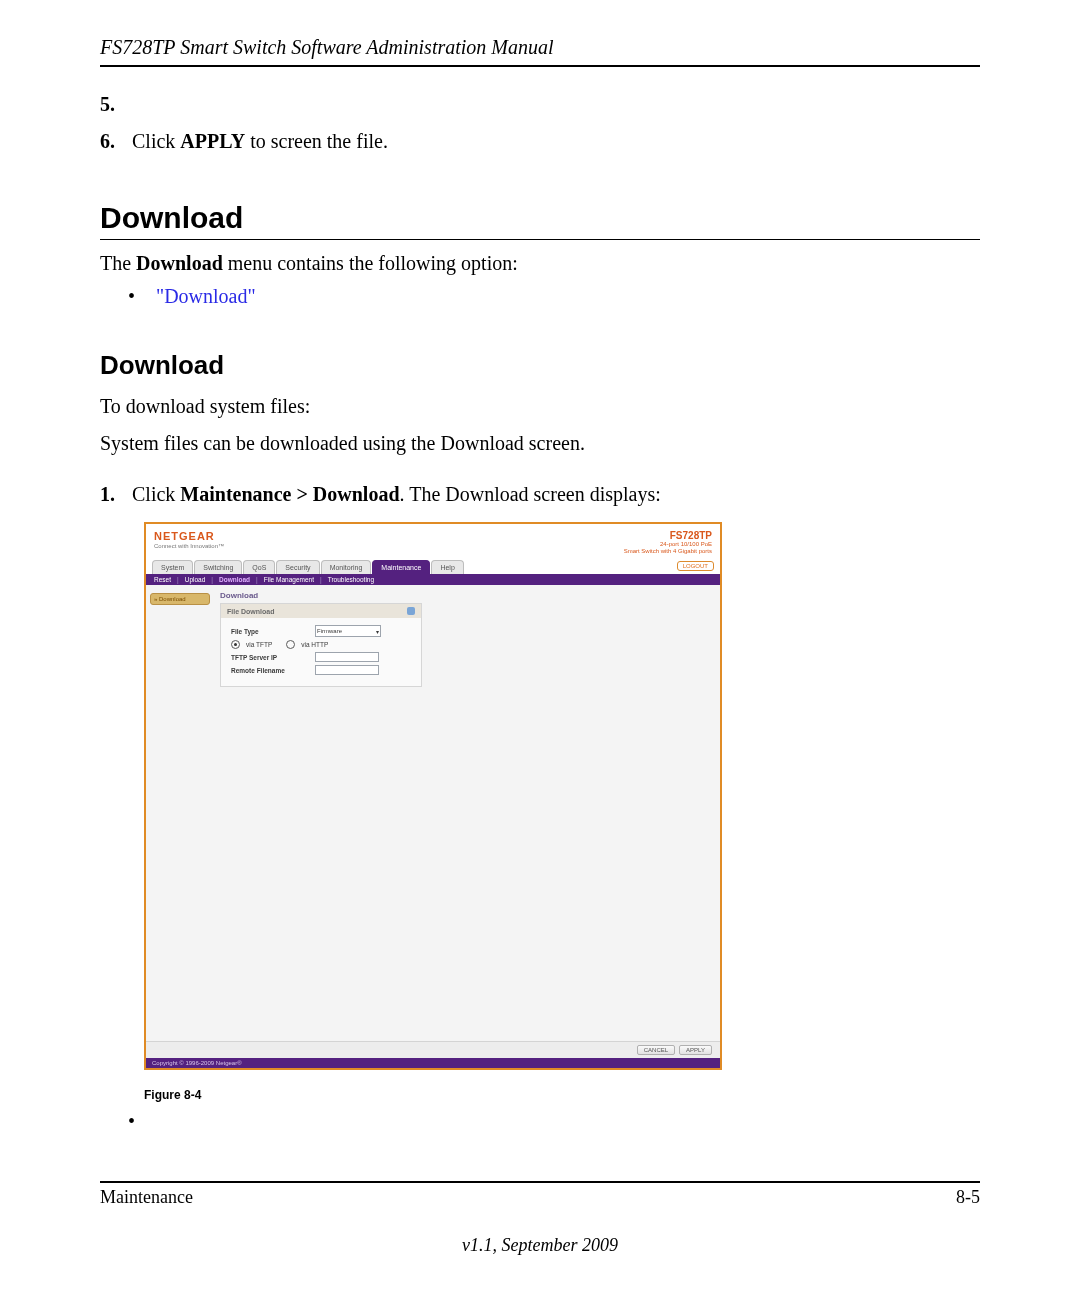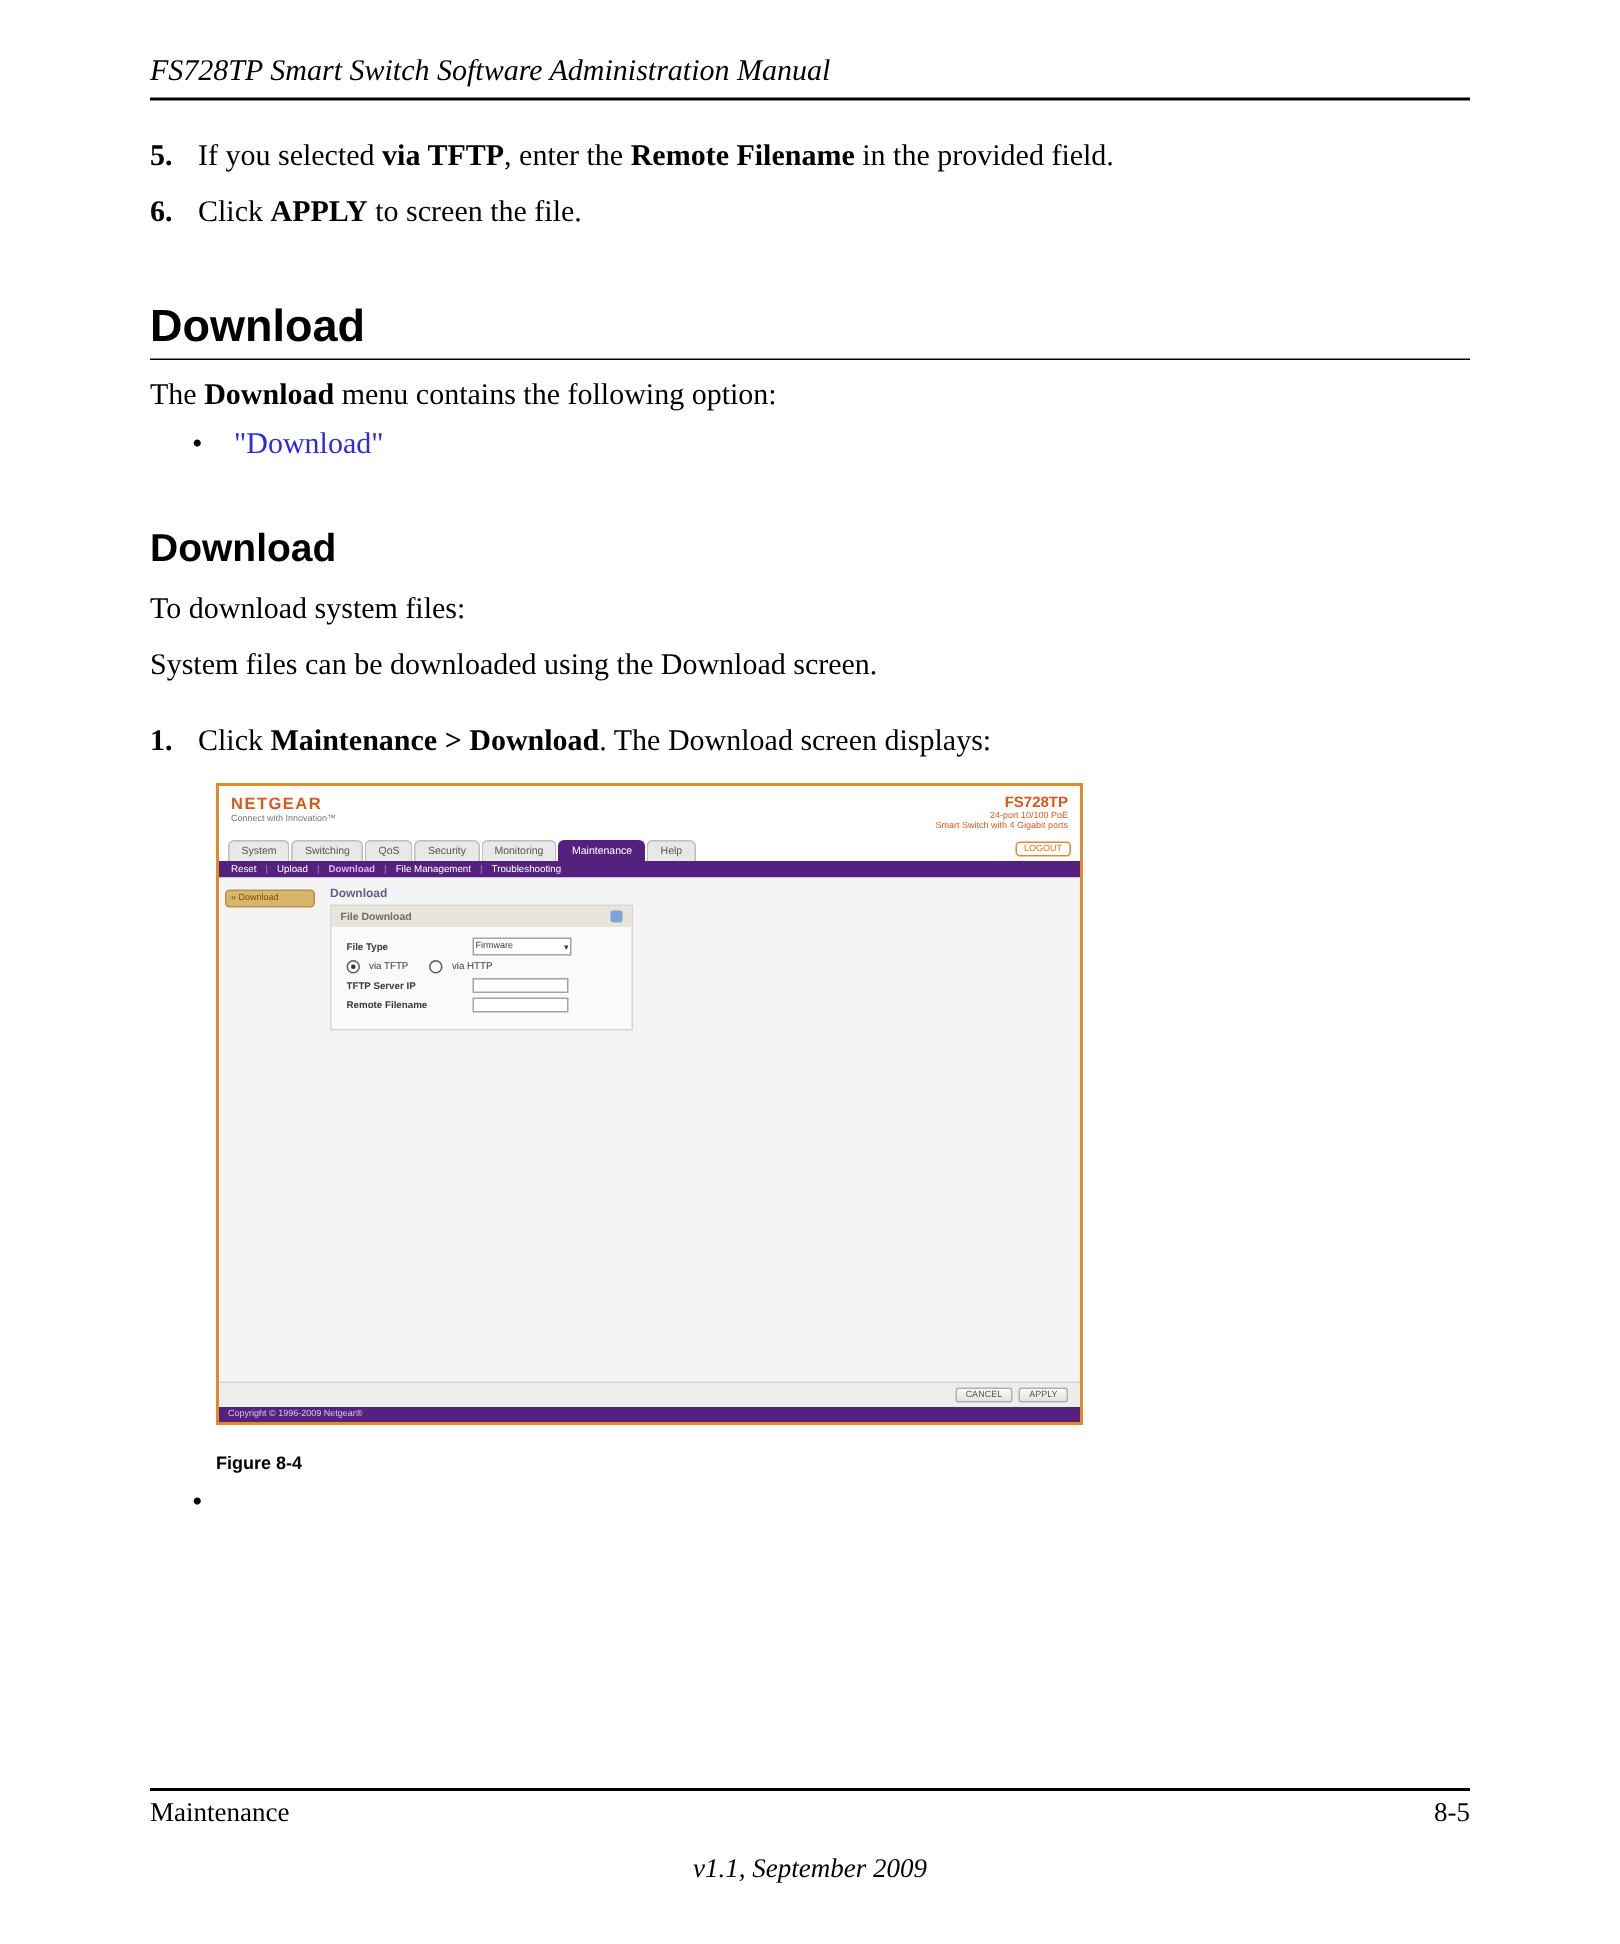--- a/index.html
+++ b/index.html
@@ -80,21 +80,21 @@
   .b { font-weight: bold; }
   .para { margin: 10px 0 0 0; }
 
   
   .shot-wrap {
     margin: 14px 0 0 44px;
     width: 578px;
   }
   .shot {
     width: 578px;
-    height: 428px;
+    height: 548px;
     border: 2px solid #e08b25;
     box-sizing: border-box;
     font-family: Arial, Helvetica, sans-serif;
     font-size: 8px;
     color: #3a3a3a;
     background: #fff;
     display: flex;
     flex-direction: column;
   }
   .shot-header {
@@ -300,37 +300,34 @@
   .pg-footrow {
     display: flex;
     justify-content: space-between;
     font-size: 18px;
     margin-top: 4px;
   }
   .pg-footver {
     text-align: center;
     font-style: italic;
     font-size: 18px;
-    margin-top: 16px;
+    margin-top: 27px;
   }
 </style>
 </head>
 <body>
 
 <div class="page">
 
   <div class="running-head">FS728TP Smart Switch Software Administration Manual</div>
   <hr class="top-rule">
 
   <ol class="num body-text">
     <li>
       <span class="num-label">5.</span>
-      <span>
-        <span>If you selected </span><span class="b">via TFTP</span><span>, enter the </span><span class="b">Remote Filename</span><span> in the provided field.</span>
-      </span>
     </li>
     <li>
       <span class="num-label">6.</span>
       <span>
         <span>Click </span><span class="b">APPLY</span><span> to screen the file.</span>
       </span>
     </li>
   </ol>
 
   <h1 class="section">Download</h1>

